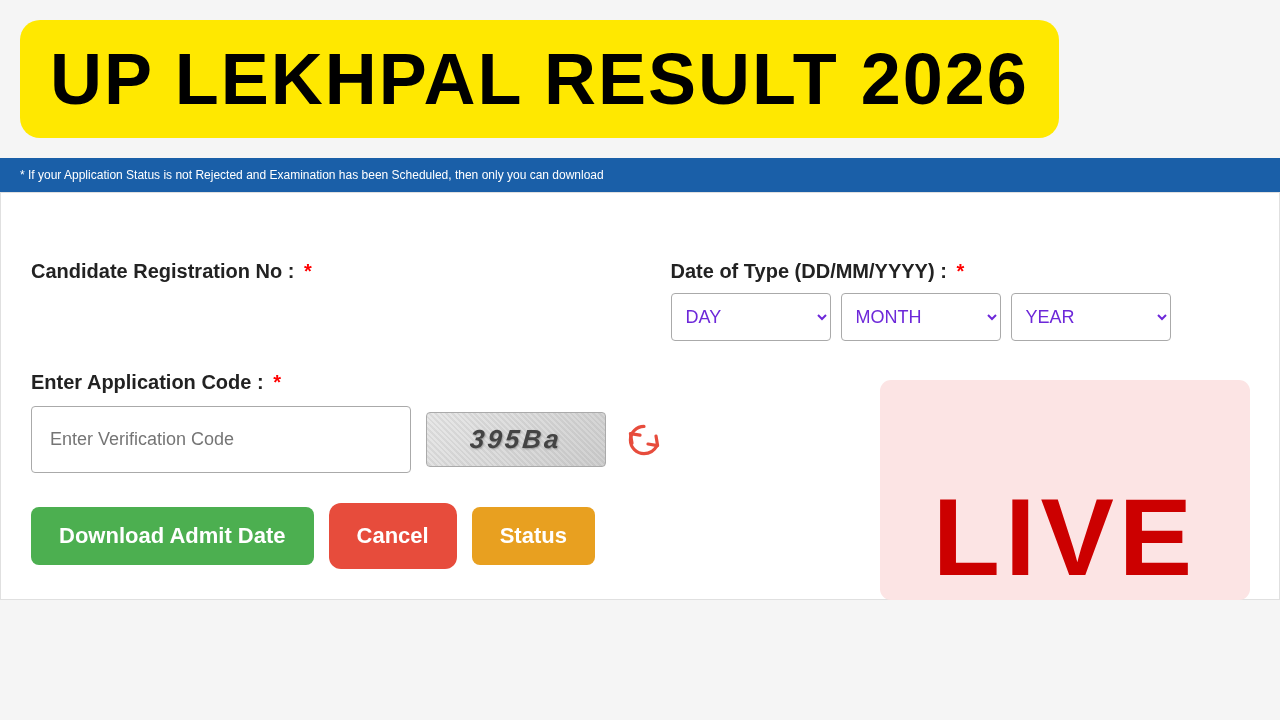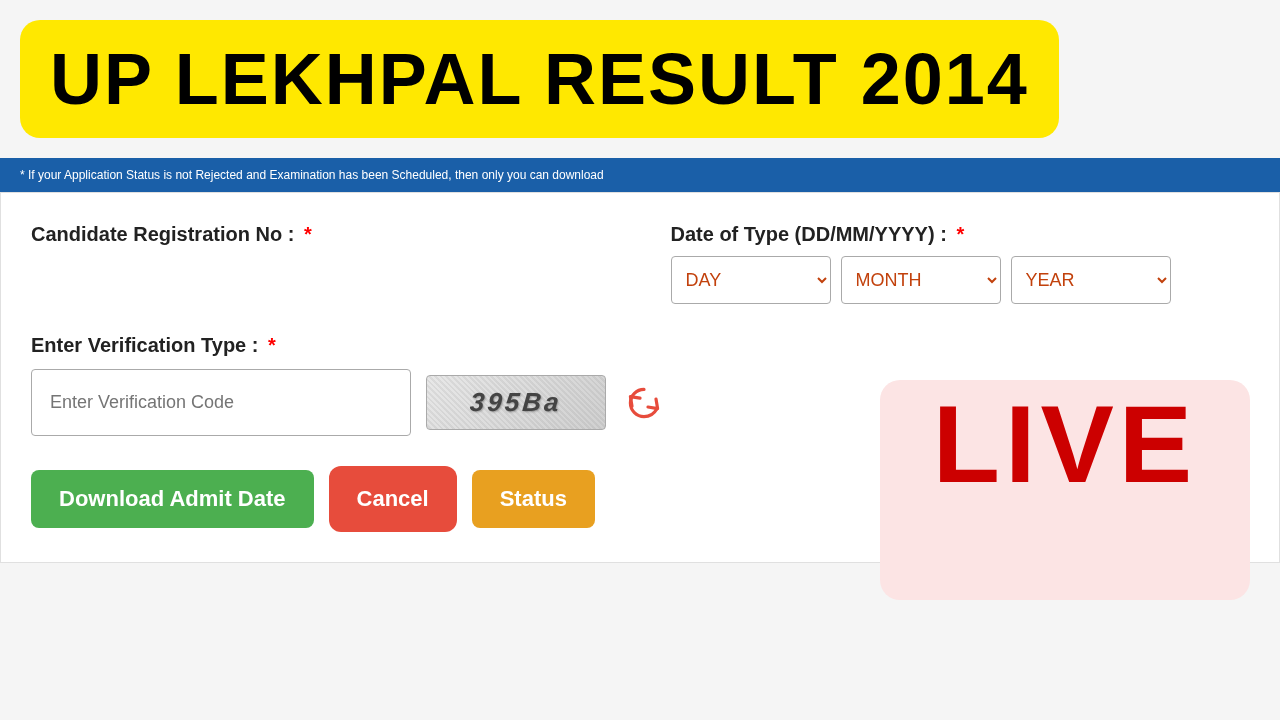--- a/index.html
+++ b/index.html
@@ -58,20 +58,21 @@
       margin: 0;
       padding: 30px 30px;
       border: 1px solid #e0e0e0;
     }
 
     .form-row {
       display: flex;
       align-items: flex-start;
       gap: 61px;
       margin-bottom: 30px;
+      margin-top: 37px;
     }
 
     .form-group {
       display: flex;
       flex-direction: column;
       gap: 10px;
     }
 
     .form-group.registration {
       flex: 1;
@@ -105,21 +106,21 @@
     .dob-selects {
       display: flex;
       gap: 10px;
     }
 
     .dob-select {
       border: 1px solid #aaaaaa;
       border-radius: 4px;
       padding: 12px 10px;
       font-size: 18px;
-      color: #c2410c;
+      color: #6d28d9;
       background: #ffffff;
       cursor: pointer;
       appearance: auto;
       min-width: 160px;
     }
 
     
     .verification-row {
       display: flex;
       align-items: center;
@@ -227,43 +228,43 @@
       font-weight: bold;
       cursor: pointer;
     }
 
     
     .live-badge {
       position: absolute;
       right: 30px;
       top: 380px;
       background: #fce4e4;
-      border-radius: 20px;
+      border-radius: 11px;
       width: 370px;
       height: 220px;
       display: flex;
-      align-items: flex-start;
+      align-items: flex-end;
       justify-content: center;
     }
 
     .live-text {
       font-size: 110px;
       font-weight: 900;
       color: #cc0000;
       letter-spacing: 5px;
     }
   </style>
 </head>
 <body>
 
 <div class="page-wrapper">
 
   
   <div class="header-banner">
-    <span class="header-title">UP LEKHPAL RESULT 2014</span>
+    <span class="header-title">UP LEKHPAL RESULT 2026</span>
   </div>
 
   
   <div class="info-bar">
     <span>* If your Application Status is not Rejected and Examination has been Scheduled, then only you can download</span>
   </div>
 
   
   <div class="form-section">
 
@@ -290,21 +291,21 @@
           </select>
           <select class="dob-select">
             <option>YEAR</option>
           </select>
         </div>
       </div>
     </div>
 
     <div style="margin-bottom:12px;">
       <label class="form-label">
-        <span>Enter Verification Type :</span>
+        <span>Enter Application Code :</span>
         <span class="required-star">*</span>
       </label>
     </div>
 
     <div class="verification-row">
       <input type="text" class="verification-input" placeholder="Enter Verification Code" style="">
       <div class="captcha-image">
         <div class="captcha-noise"></div>
         <span class="captcha-text">395Ba</span>
       </div>

